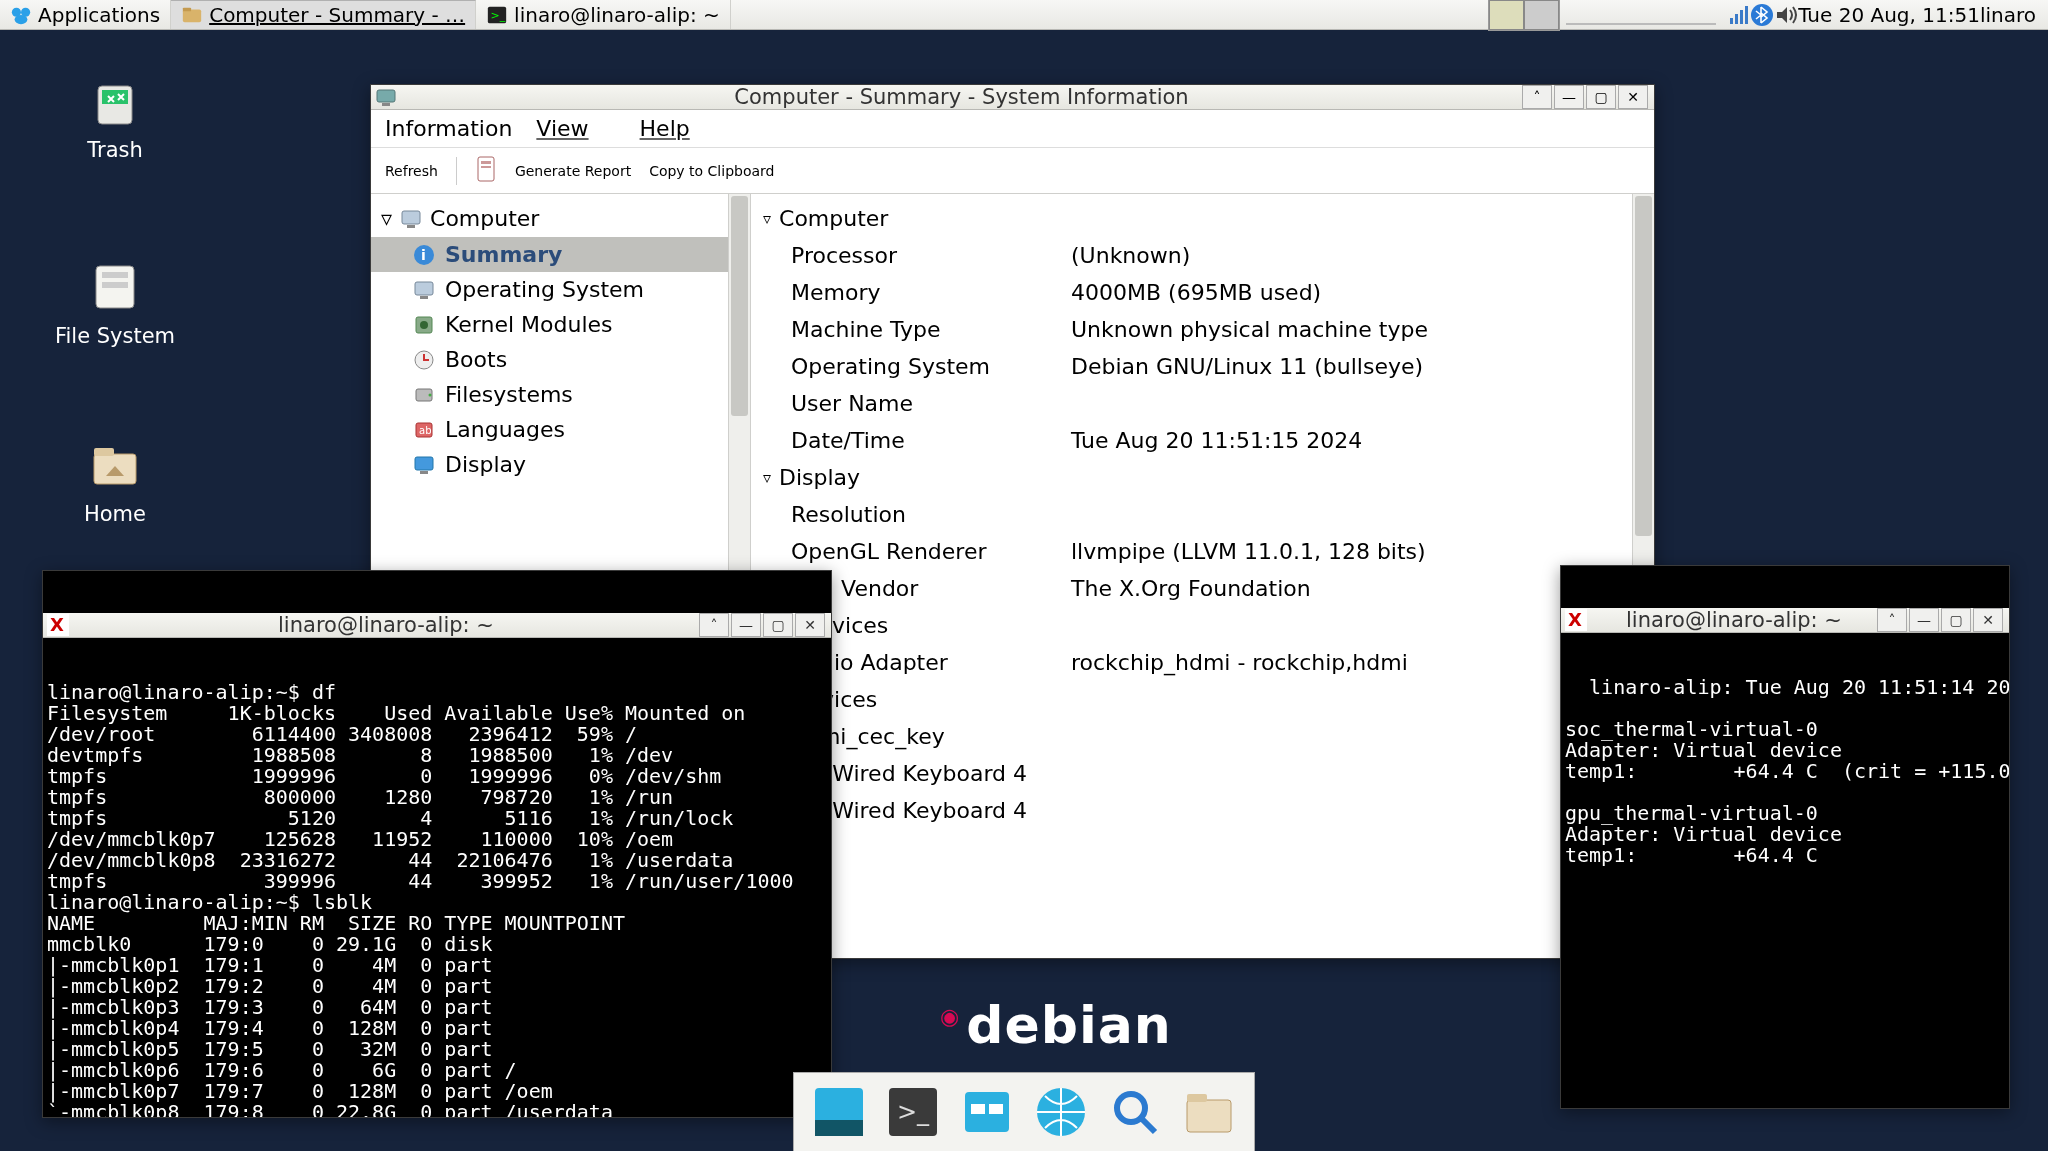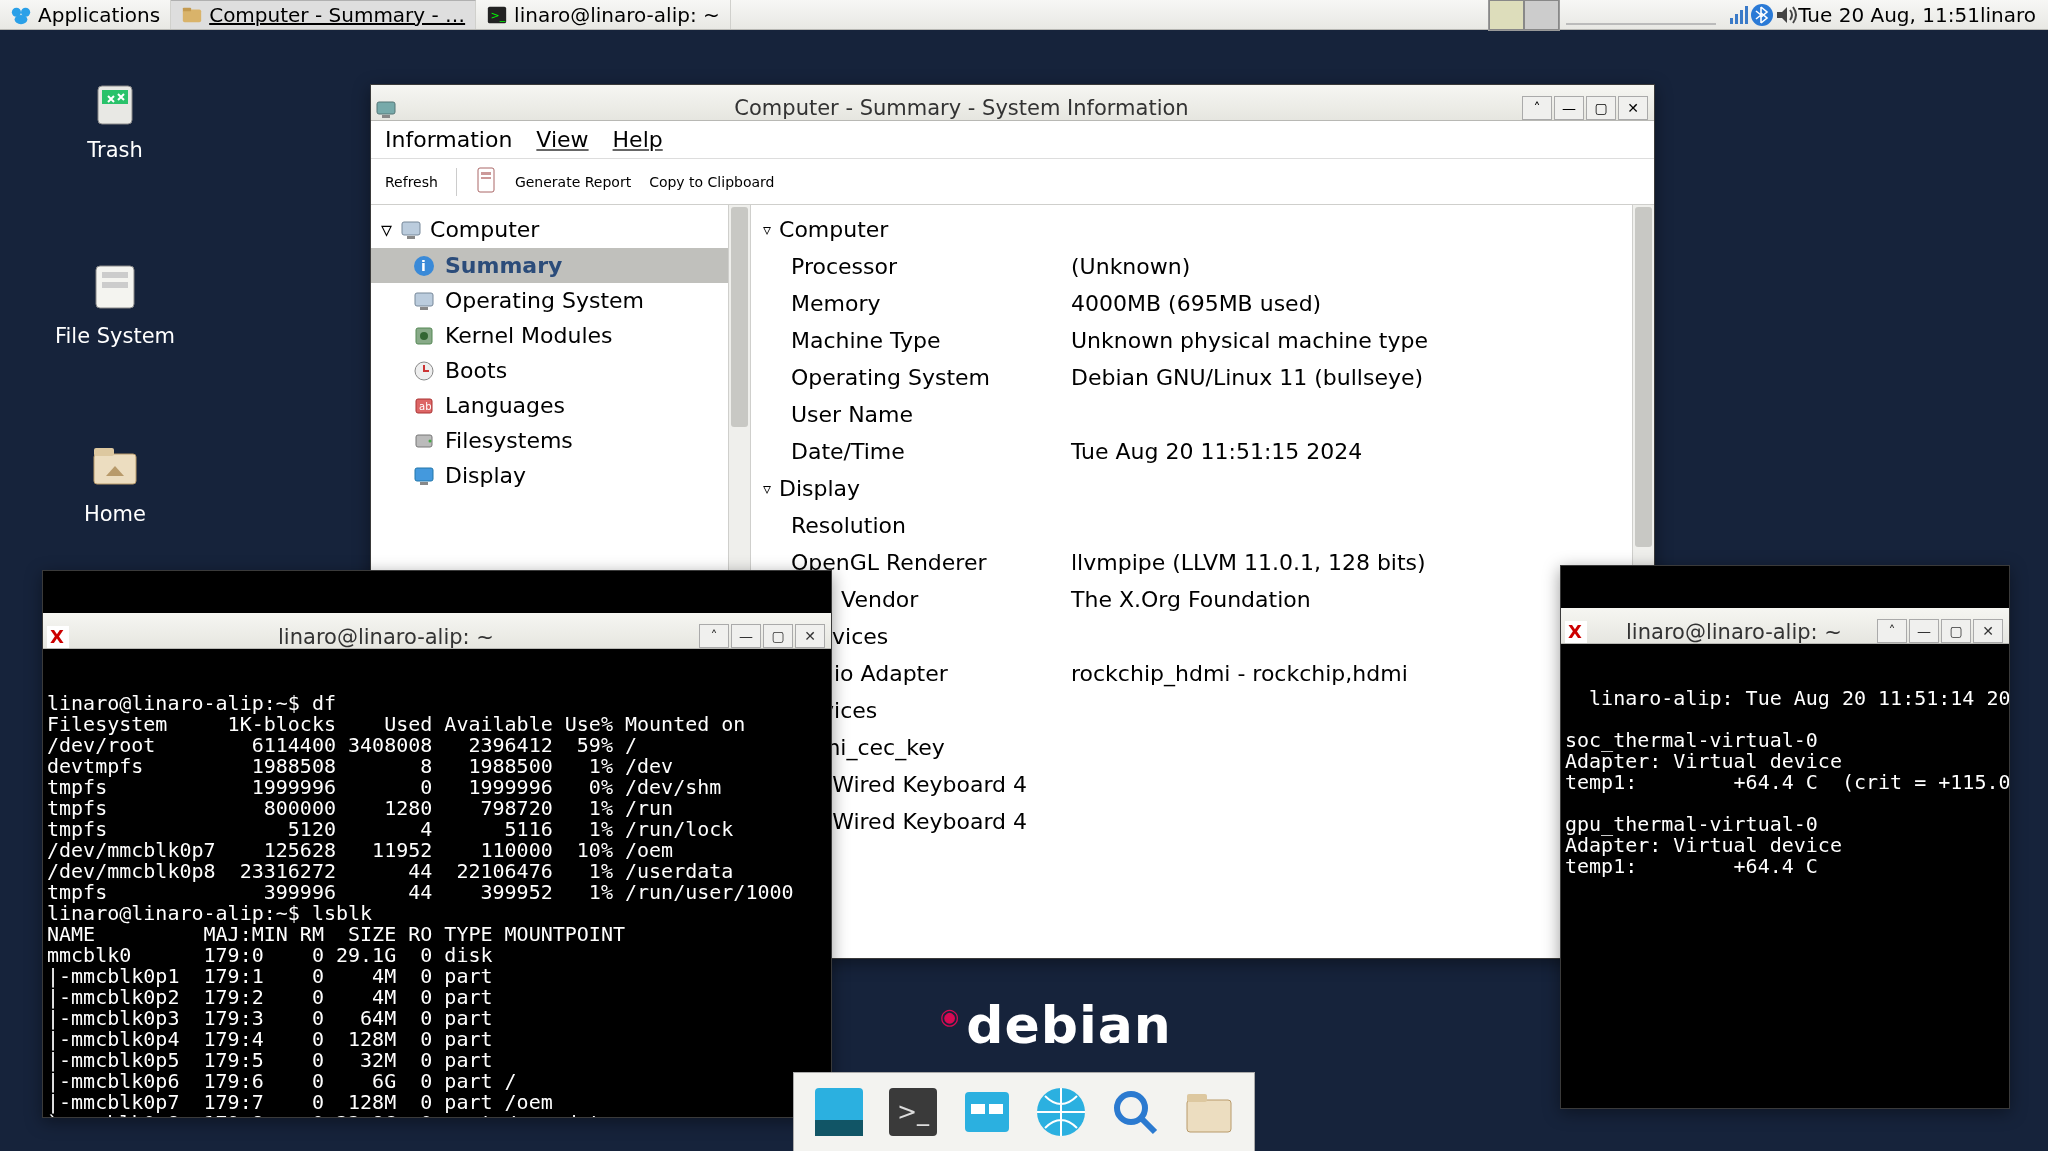--- a/index.html
+++ b/index.html
@@ -45,23 +45,23 @@
   
   .desk-icon { position: absolute; width: 130px; text-align: center; color: #fff; font-size: 21px; }
   .desk-icon .ico {
     width: 58px; height: 58px; margin: 0 auto 8px;
     display: flex; align-items: center; justify-content: center;
   }
 
   
   .win { position: absolute; background: #fff; border: 1px solid #3a3a3a; box-shadow: 0 4px 16px rgba(0,0,0,.4); }
   .titlebar {
-    height: 36px;
+    height: 25px;
     background: linear-gradient(#f6f6f2, #e6e6e0);
-    display: flex; align-items: flex-end;
+    display: flex; align-items: center;
     border-bottom: 1px solid #b8b8b4;
     font-size: 21px;
   }
   .titlebar .appico { width: 30px; display: flex; justify-content: center; }
   .titlebar .ttl { flex: 1; text-align: center; color: #333; }
   .titlebar .ctrls { display: flex; gap: 2px; padding-right: 6px; }
   .titlebar .ctrls > div {
     width: 30px; height: 24px; border: 1px solid #aaa;
     display: flex; align-items: center; justify-content: center;
     background: #f0f0ee; font-size: 14px; cursor: pointer;
@@ -221,21 +221,21 @@
     <div class="ctrls">
       <div>˄</div>
       <div>—</div>
       <div>▢</div>
       <div>✕</div>
     </div>
   </div>
   <div class="menubar">
     <span>Information</span>
     <span style="text-decoration:underline;text-decoration-color:#666;">View</span>
-    <span style="text-decoration:underline;text-decoration-color:#666;">Help</span>
+    <span style="text-decoration:underline;text-decoration-color:#666;margin-left:27px;">Help</span>
   </div>
   <div class="toolbar">
     <span>Refresh</span>
     <span class="sep"></span>
     <span>
       <svg width="22" height="26">
           <rect x="3" y="1" width="16" height="24" rx="2" fill="#fff" stroke="#a66"></rect>
           <rect x="6" y="5" width="10" height="3" fill="#c99"></rect>
           <rect x="6" y="10" width="10" height="2" fill="#c99"></rect>
         </svg>
@@ -278,31 +278,31 @@
             </div>
             <div class="item">
               <svg width="22" height="22">
                 <circle cx="11" cy="11" r="9" fill="#eee" stroke="#888"></circle>
                 <path d="M11 5 V11 H16" stroke="#c33" stroke-width="2" fill="none"></path>
               </svg>
               <span>Boots</span>
             </div>
             <div class="item">
               <svg width="22" height="22">
+                <rect x="3" y="5" width="16" height="12" rx="2" fill="#bbb" stroke="#777"></rect>
+                <circle cx="17" cy="11" r="1.5" fill="#4a4"></circle>
+              </svg>
+              <span>Filesystems</span>
+            </div>
+            <div class="item">
+              <svg width="22" height="22">
                 <rect x="3" y="4" width="16" height="14" rx="2" fill="#d66" stroke="#a33"></rect>
                 <text x="6" y="15" fill="#fff" font-size="10">ab</text>
               </svg>
               <span>Languages</span>
-            </div>
-            <div class="item">
-              <svg width="22" height="22">
-                <rect x="3" y="5" width="16" height="12" rx="2" fill="#bbb" stroke="#777"></rect>
-                <circle cx="17" cy="11" r="1.5" fill="#4a4"></circle>
-              </svg>
-              <span>Filesystems</span>
             </div>
             <div class="item">
               <svg width="22" height="22">
                 <rect x="2" y="3" width="18" height="13" rx="2" fill="#49d" stroke="#27a"></rect>
                 <rect x="7" y="17" width="8" height="3" fill="#888"></rect>
               </svg>
               <span>Display</span>
             </div>
           </div>
       </div>

